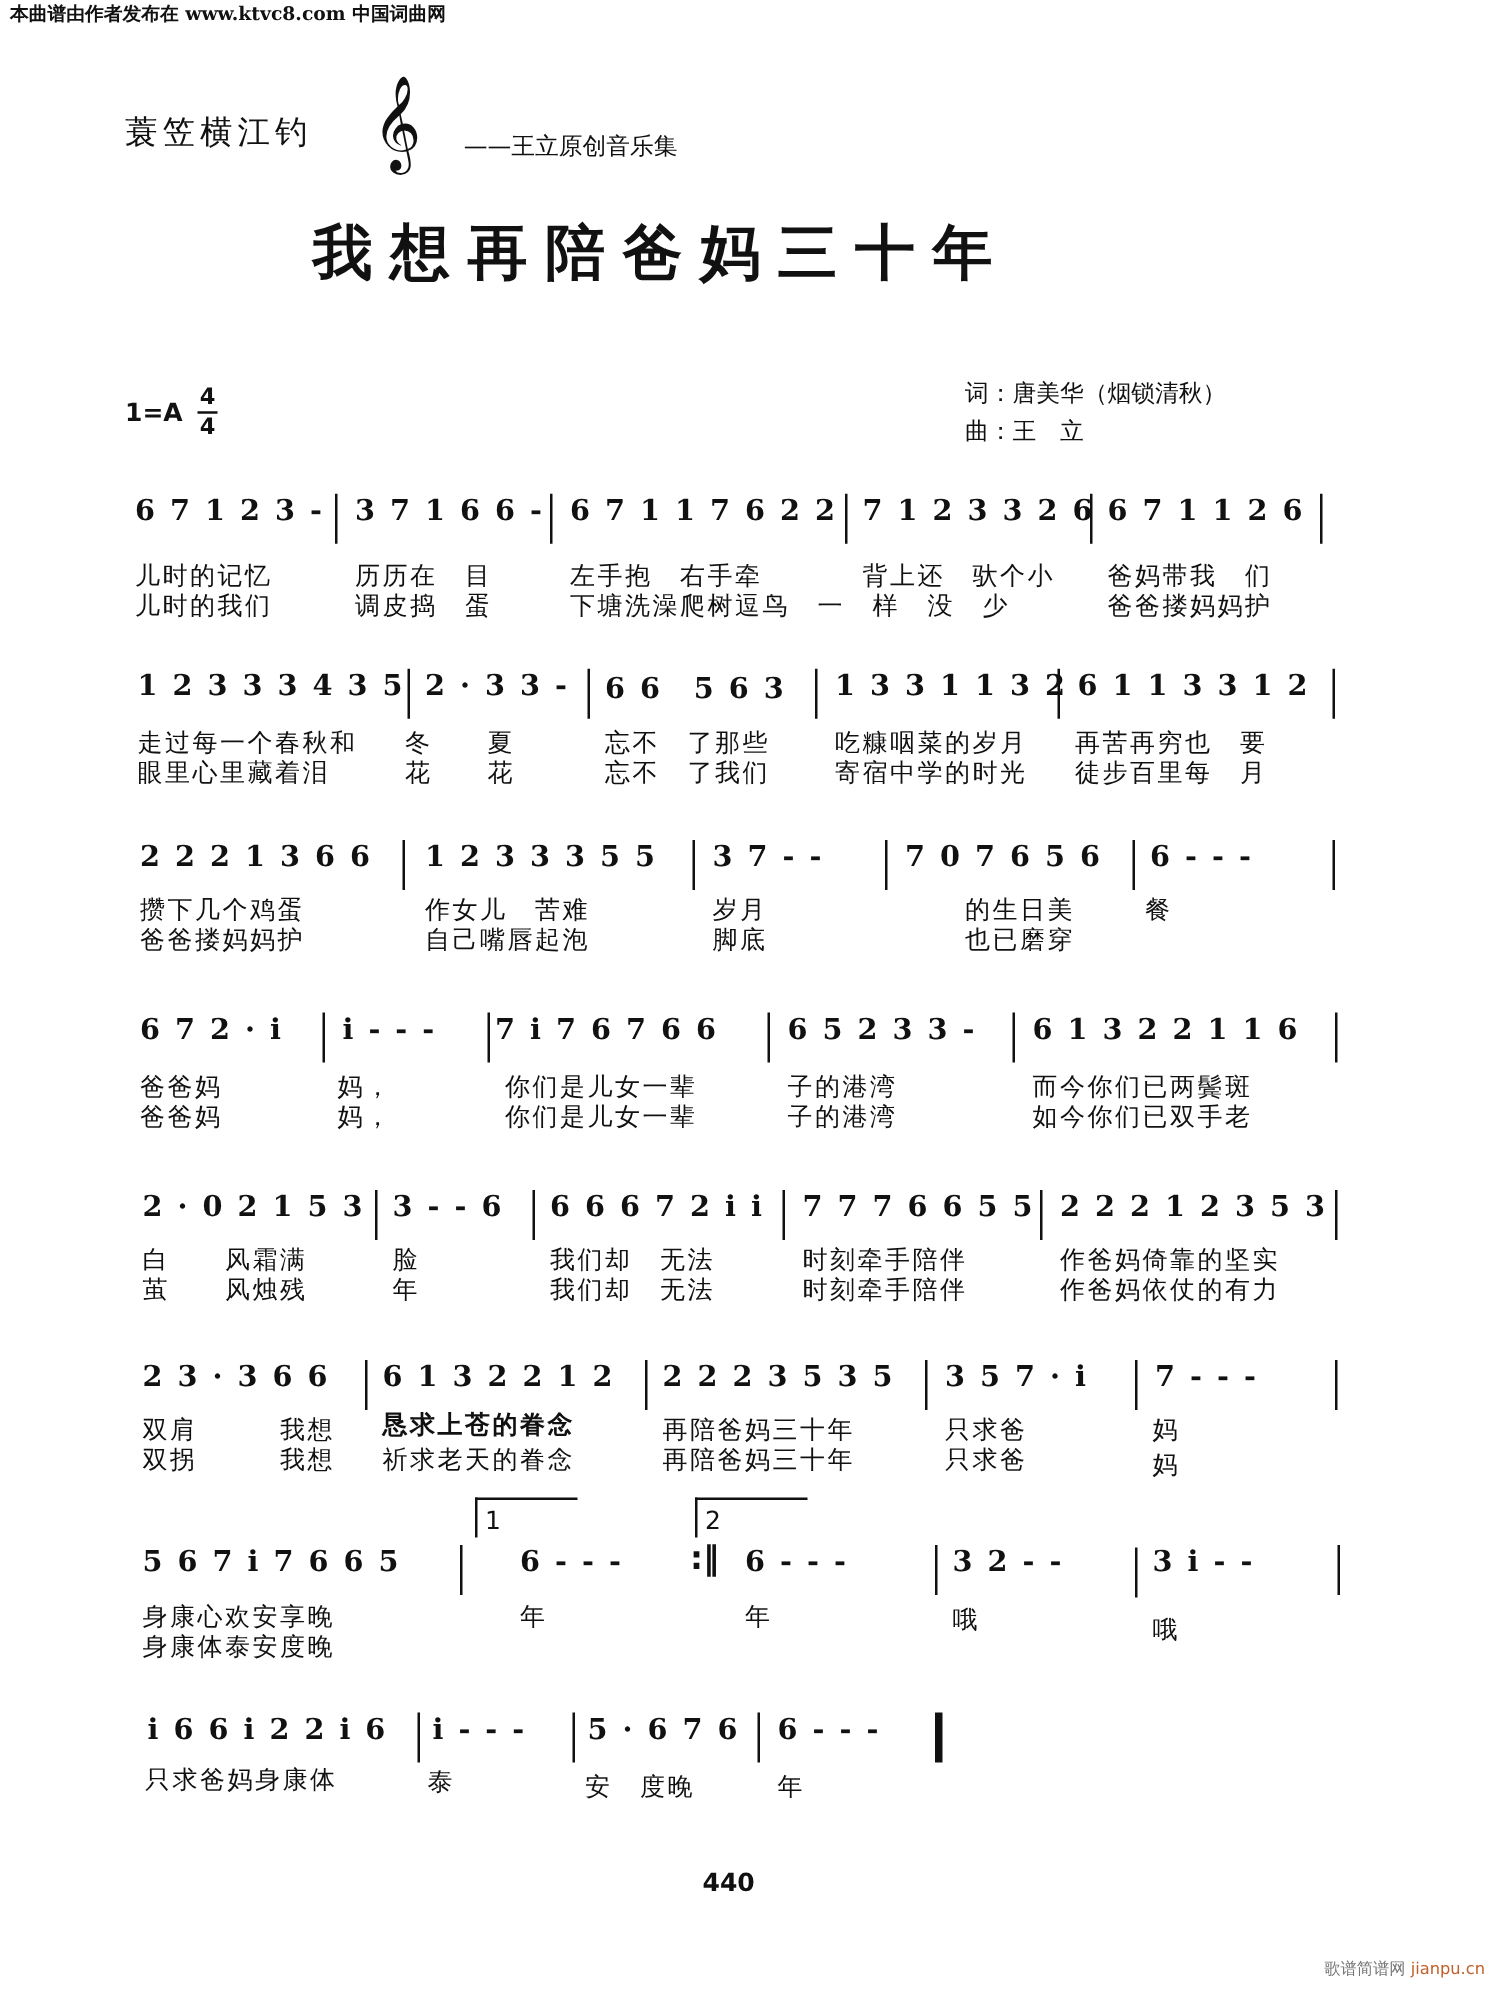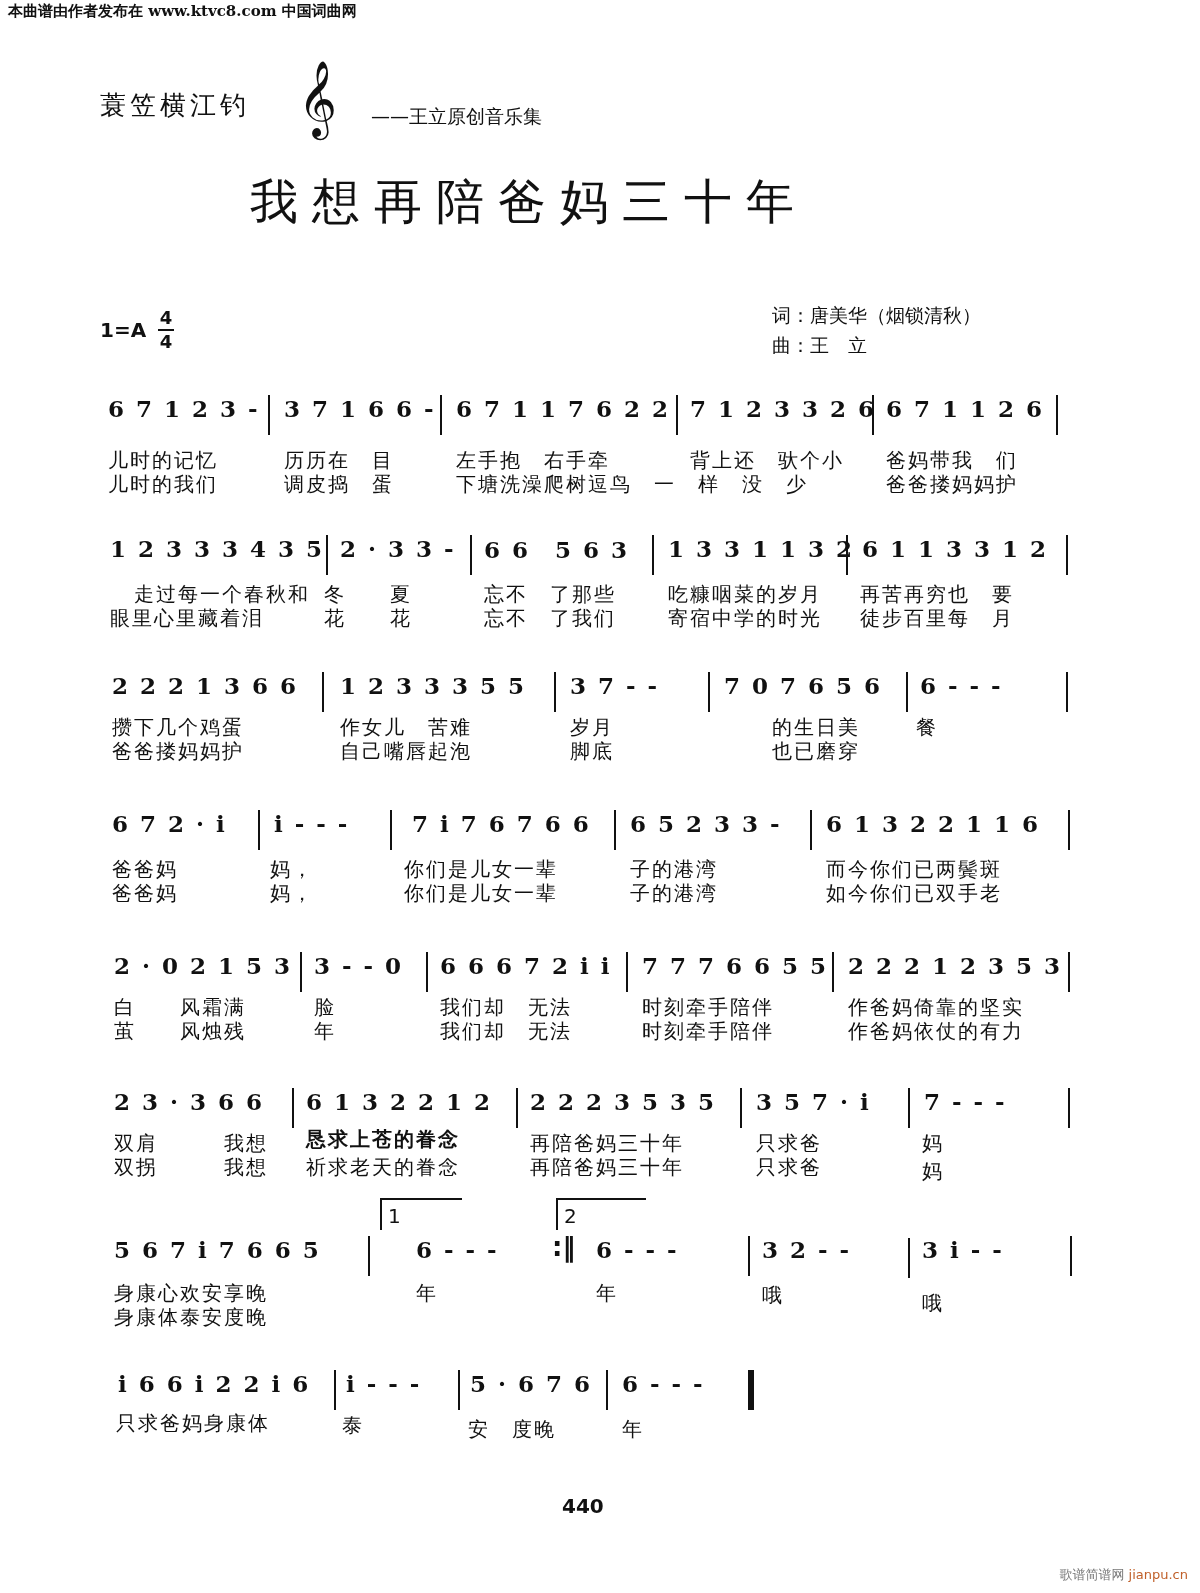--- a/index.html
+++ b/index.html
@@ -2,21 +2,21 @@
 <html><head>
 <meta charset="utf-8">
 <style>
   html,body{margin:0;padding:0;background:#fff;}
   body{width:1200px;height:1593px;position:relative;overflow:hidden;color:#111;font-family:"DejaVu Sans",sans-serif;}
   .abs{position:absolute;}
   .site-header{left:8px;top:2px;font-size:15px;font-weight:bold;font-family:"DejaVu Serif",serif;white-space:nowrap;}
   .series{left:100px;top:88px;font-size:26px;font-family:"DejaVu Serif",serif;letter-spacing:4px;}
   .clef{left:298px;top:66px;font-size:66px;font-family:"DejaVu Serif",serif;line-height:1;}
   .subtitle{left:335px;top:104px;font-size:19px;margin-left:36px;}
-  .title{left:250px;top:170px;font-size:48px;font-weight:normal;font-family:"DejaVu Serif",serif;letter-spacing:14px;}
+  .title{left:250px;top:170px;font-size:48px;font-weight:bold;font-family:"DejaVu Serif",serif;letter-spacing:14px;}
   .key{left:100px;top:318px;font-size:20px;font-weight:bold;}
   .timesig{left:158px;top:309px;width:16px;font-size:18px;font-weight:bold;text-align:center;line-height:18px;}
   .timesig .bar{border-top:2px solid #111;margin:2px 0;}
   .credits{left:772px;top:300px;font-size:19px;line-height:30px;font-family:"DejaVu Serif",serif;}
   .row{position:absolute;left:0;width:1200px;}
   .notes{position:absolute;font-size:23px;font-weight:bold;font-family:"DejaVu Serif",serif;white-space:pre;letter-spacing:2px;}
   .barline{position:absolute;width:2px;height:40px;background:#111;}
   .lyric{position:absolute;font-size:20px;white-space:pre;letter-spacing:2px;}
   .volta{position:absolute;border-left:2px solid #111;border-top:2px solid #111;height:26px;font-size:20px;padding-left:6px;padding-top:4px;}
   .repeat{position:absolute;font-size:26px;font-weight:bold;}
@@ -72,21 +72,21 @@
   <div class="notes" style="left:110px;top:0;">1 2 3 3 3 4 3 5</div>
   <div class="barline" style="left:326px;top:0;"></div>
   <div class="notes" style="left:340px;top:0;">2 · 3 3 -</div>
   <div class="barline" style="left:470px;top:0;"></div>
   <div class="notes" style="left:484px;top:0;">6 6　5 6 3</div>
   <div class="barline" style="left:652px;top:0;"></div>
   <div class="notes" style="left:668px;top:0;">1 3 3 1 1 3 2</div>
   <div class="barline" style="left:846px;top:0;"></div>
   <div class="notes" style="left:862px;top:0;">6 1 1 3 3 1 2</div>
   <div class="barline" style="left:1066px;top:0;"></div>
-  <div class="lyric" style="left:110px;top:46px;margin-left:24px;">走过每一个春秋和</div>
+  <div class="lyric" style="left:110px;top:46px;">走过每一个春秋和</div>
   <div class="lyric" style="left:324px;top:46px;">冬　　夏</div>
   <div class="lyric" style="left:484px;top:46px;">忘不　了那些</div>
   <div class="lyric" style="left:668px;top:46px;">吃糠咽菜的岁月</div>
   <div class="lyric" style="left:860px;top:46px;">再苦再穷也　要</div>
   <div class="lyric" style="left:110px;top:70px;">眼里心里藏着泪</div>
   <div class="lyric" style="left:324px;top:70px;">花　　花</div>
   <div class="lyric" style="left:484px;top:70px;">忘不　了我们</div>
   <div class="lyric" style="left:668px;top:70px;">寄宿中学的时光</div>
   <div class="lyric" style="left:860px;top:70px;">徒步百里每　月</div>
 </div>
@@ -111,42 +111,42 @@
   <div class="lyric" style="left:340px;top:66px;">自己嘴唇起泡</div>
   <div class="lyric" style="left:570px;top:66px;">脚底</div>
   <div class="lyric" style="left:772px;top:66px;">也已磨穿</div>
 </div>
 
 <div class="row" style="top:810px;">
   <div class="notes" style="left:112px;top:0;">6 7 2 · i</div>
   <div class="barline" style="left:258px;top:0;"></div>
   <div class="notes" style="left:274px;top:0;">i - - -</div>
   <div class="barline" style="left:390px;top:0;"></div>
-  <div class="notes" style="left:412px;top:0;text-align:center;">7 i 7 6 7 6 6</div>
+  <div class="notes" style="left:396px;top:0;text-align:center;">7 i 7 6 7 6 6</div>
   <div class="barline" style="left:614px;top:0;"></div>
   <div class="notes" style="left:630px;top:0;">6 5 2 3 3 -</div>
   <div class="barline" style="left:810px;top:0;"></div>
   <div class="notes" style="left:826px;top:0;">6 1 3 2 2 1 1 6</div>
   <div class="barline" style="left:1068px;top:0;"></div>
   <div class="lyric" style="left:112px;top:46px;">爸爸妈</div>
   <div class="lyric" style="left:270px;top:46px;">妈，</div>
   <div class="lyric" style="left:404px;top:46px;">你们是儿女一辈</div>
   <div class="lyric" style="left:630px;top:46px;">子的港湾</div>
   <div class="lyric" style="left:826px;top:46px;">而今你们已两鬓斑</div>
   <div class="lyric" style="left:112px;top:70px;">爸爸妈</div>
   <div class="lyric" style="left:270px;top:70px;">妈，</div>
   <div class="lyric" style="left:404px;top:70px;">你们是儿女一辈</div>
   <div class="lyric" style="left:630px;top:70px;">子的港湾</div>
   <div class="lyric" style="left:826px;top:70px;">如今你们已双手老</div>
 </div>
 
 <div class="row" style="top:952px;">
   <div class="notes" style="left:114px;top:0;">2 · 0 2 1 5 3</div>
   <div class="barline" style="left:300px;top:0;"></div>
-  <div class="notes" style="left:314px;top:0;">3 - - 0</div>
+  <div class="notes" style="left:314px;top:0;">3 - - 6</div>
   <div class="barline" style="left:426px;top:0;"></div>
   <div class="notes" style="left:440px;top:0;">6 6 6 7 2 i i</div>
   <div class="barline" style="left:626px;top:0;"></div>
   <div class="notes" style="left:642px;top:0;">7 7 7 6 6 5 5</div>
   <div class="barline" style="left:832px;top:0;"></div>
   <div class="notes" style="left:848px;top:0;">2 2 2 1 2 3 5 3</div>
   <div class="barline" style="left:1068px;top:0;"></div>
   <div class="lyric" style="left:114px;top:42px;">白　　风霜满</div>
   <div class="lyric" style="left:314px;top:42px;">脸</div>
   <div class="lyric" style="left:440px;top:42px;">我们却　无法</div>

